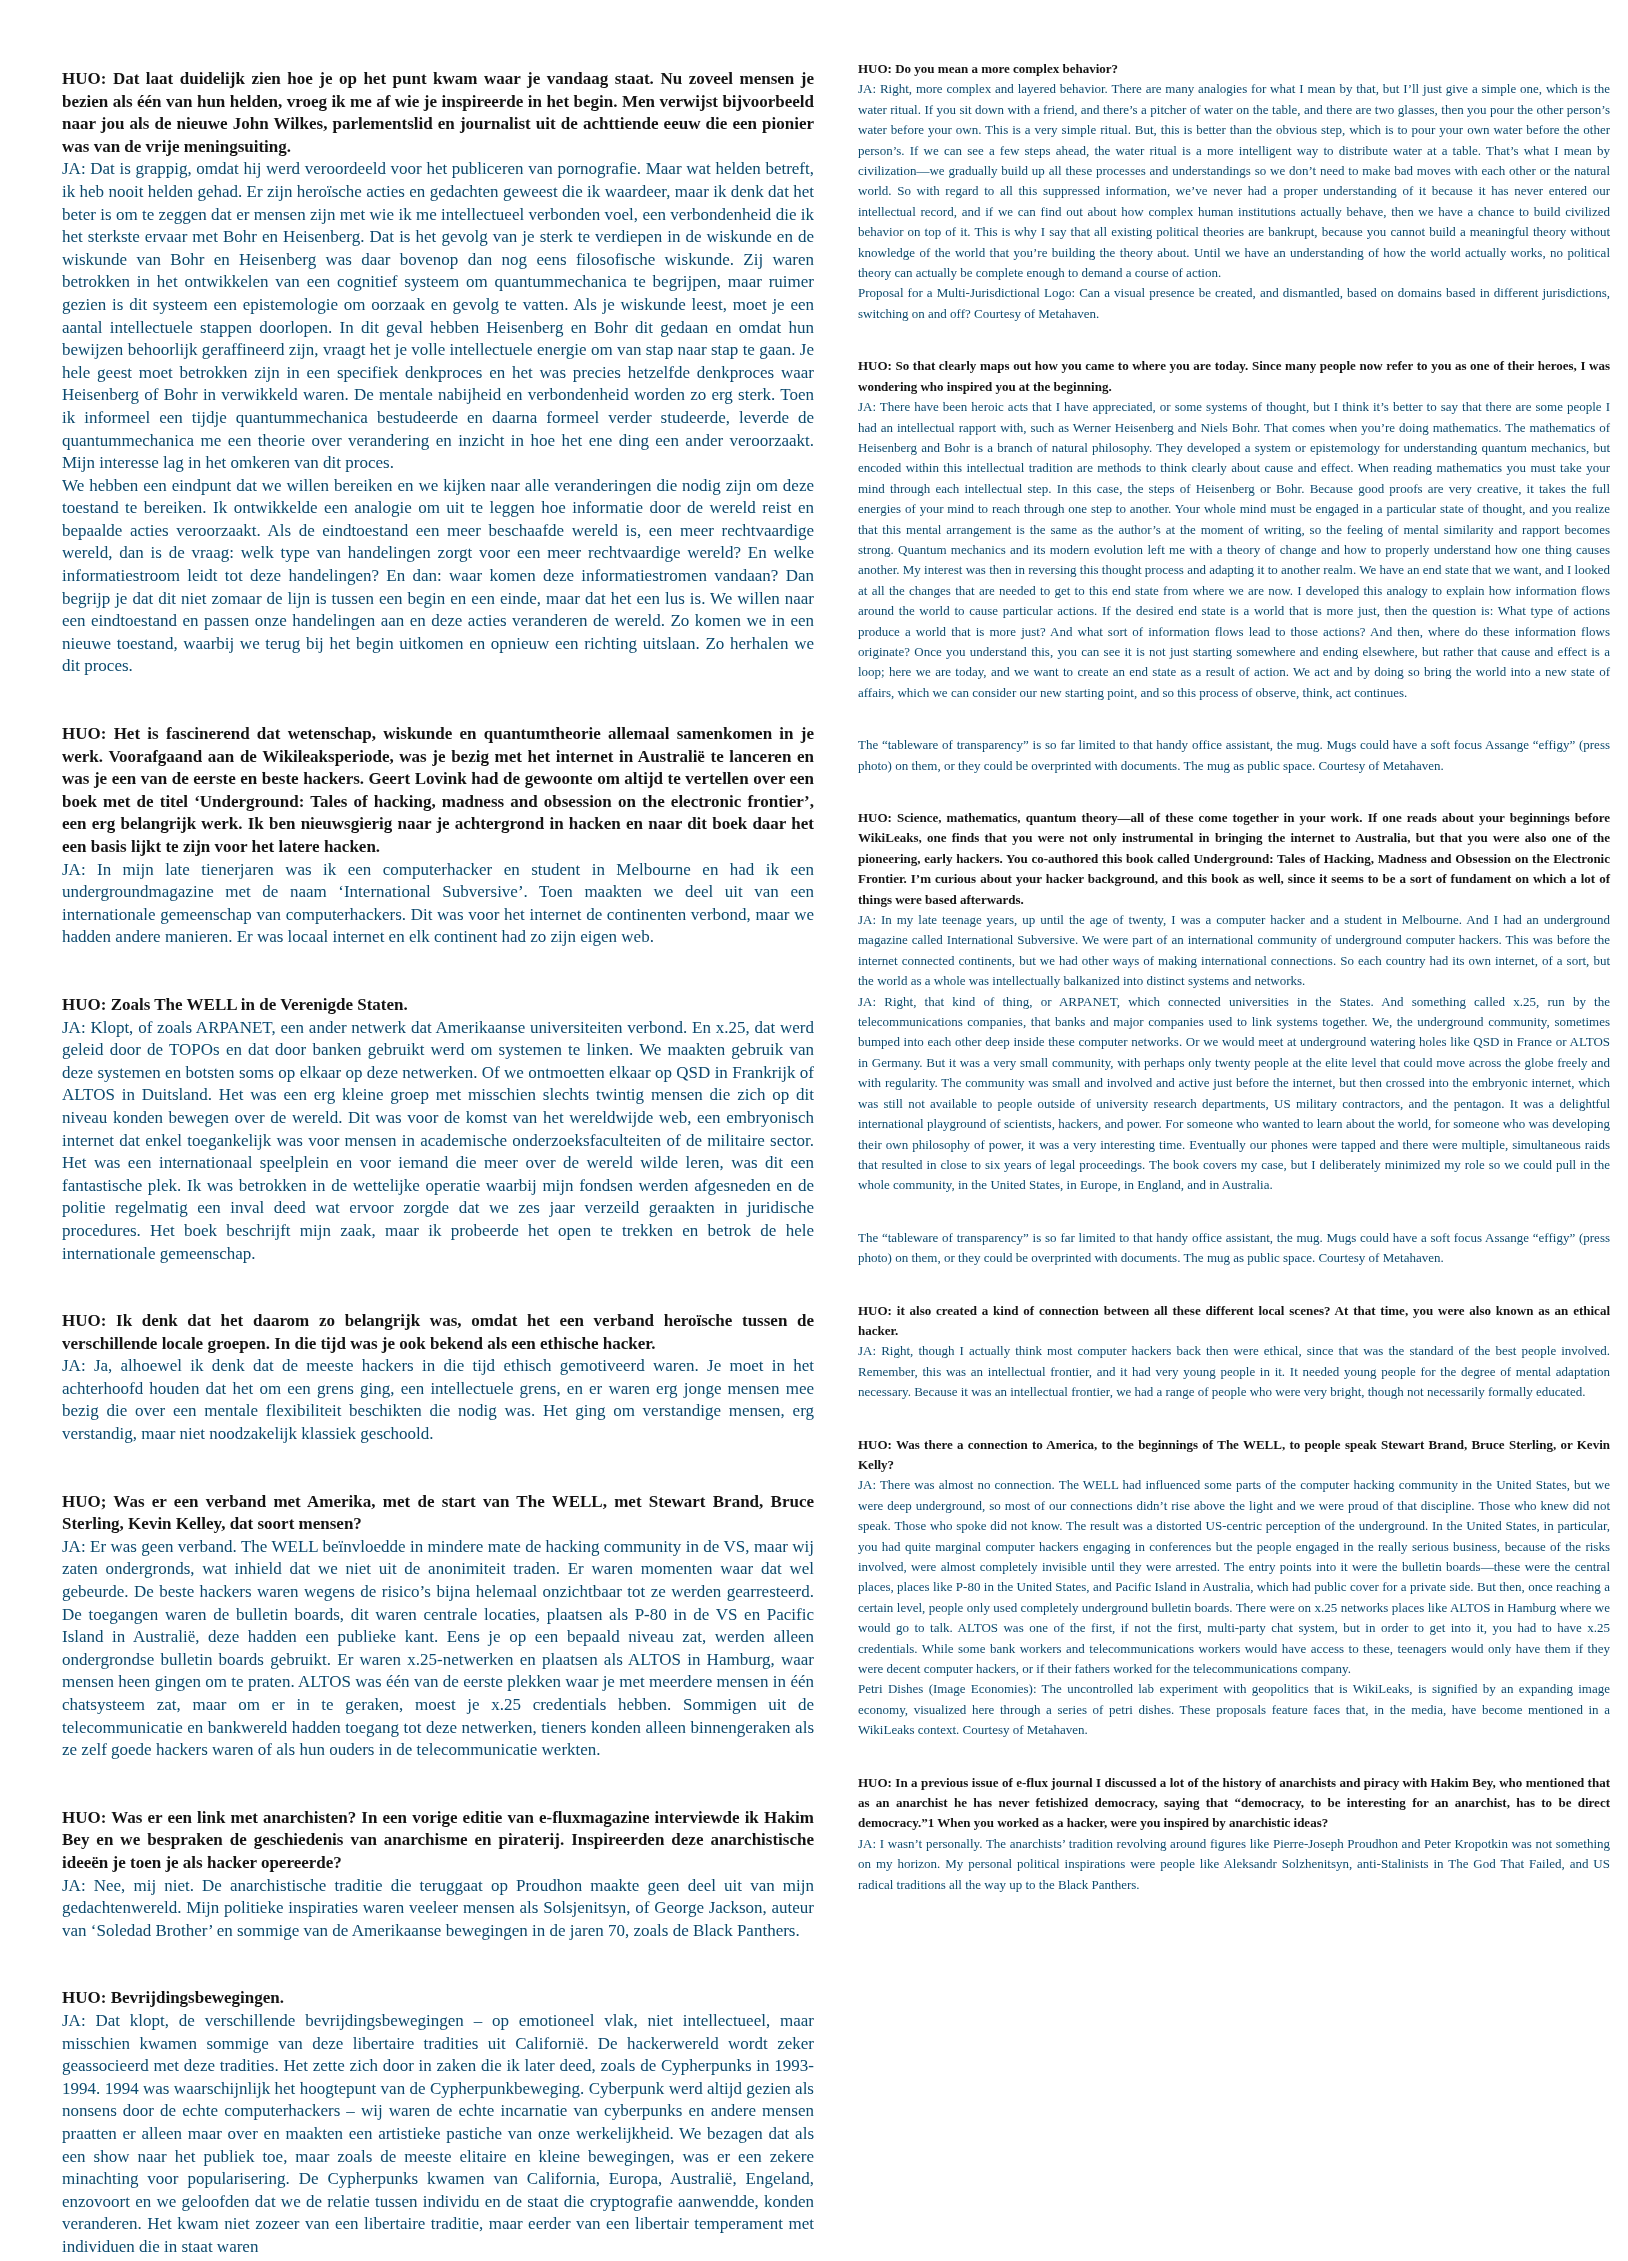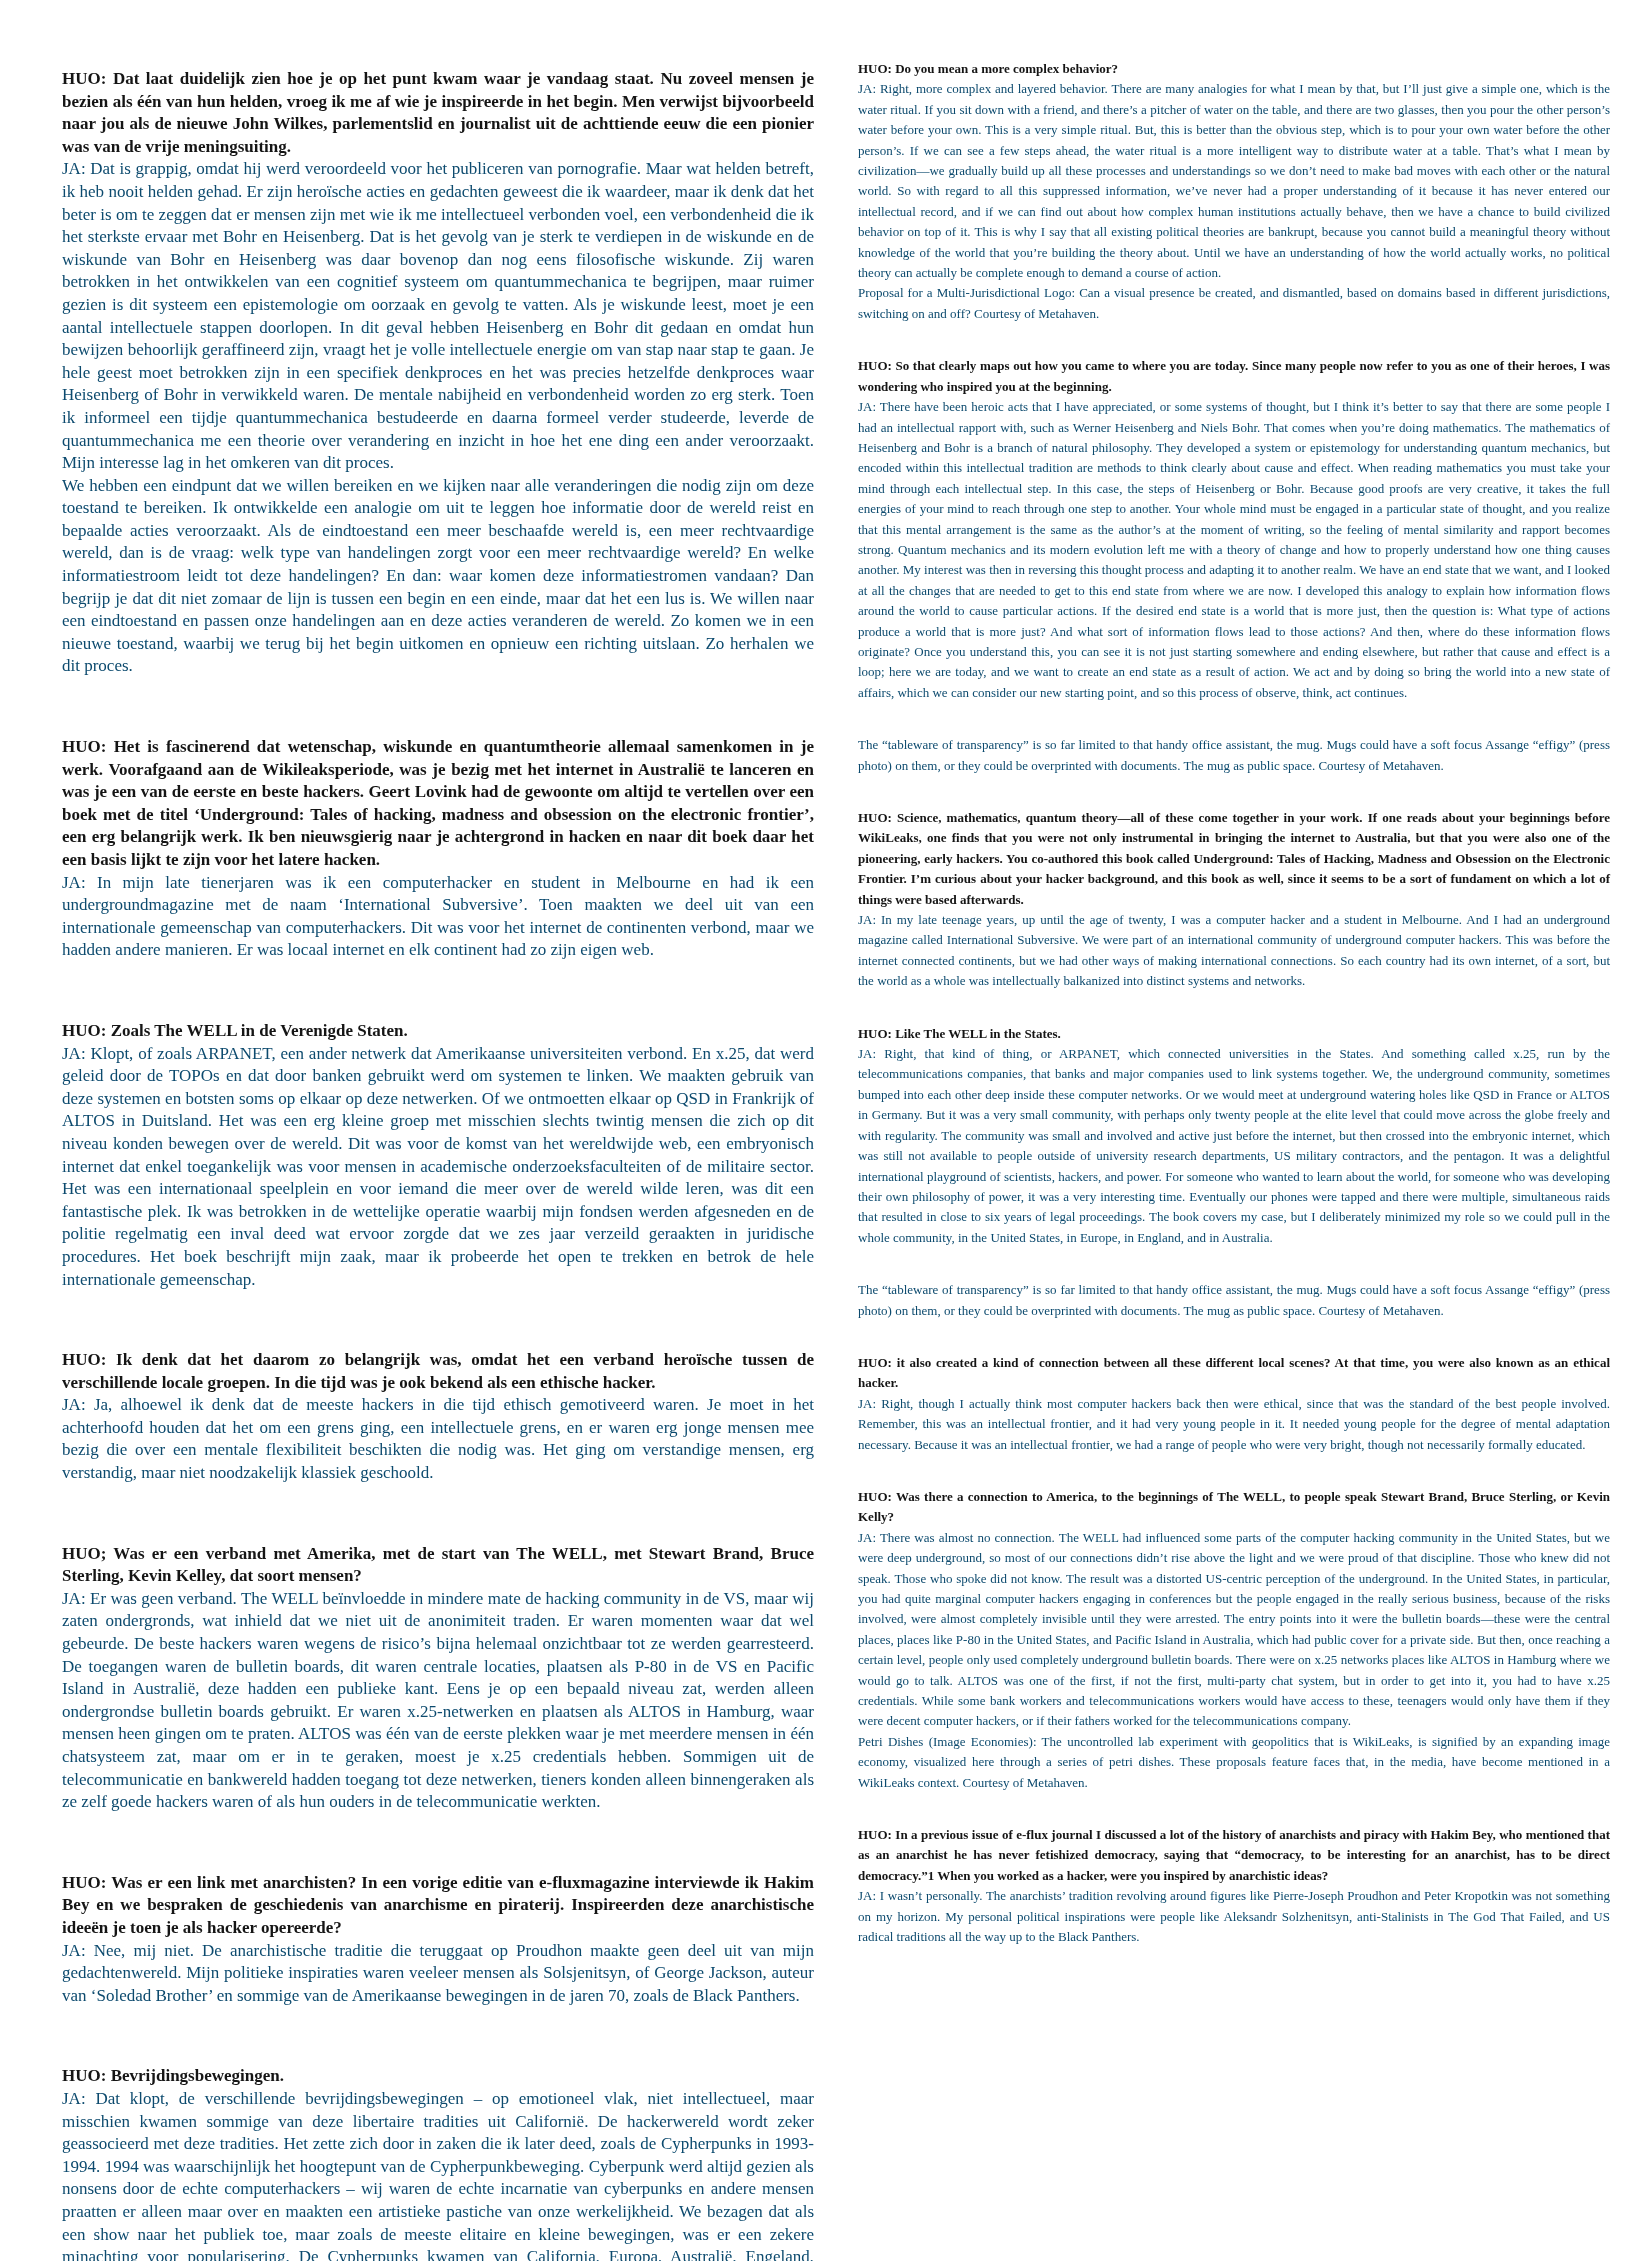--- a/index.html
+++ b/index.html
@@ -44,21 +44,21 @@
   }
   .column p.question {
     font-weight: 700;
     color: #151515;
   }
   .column p.answer,
   .column p.caption {
     font-weight: 400;
     color: #0c4a6e;
   }
-  .column-left p.gap-before  { margin-top: 58px; }
+  .column-left p.gap-before  { margin-top: 45px; }
   .column-right p.gap-before { margin-top: 32px; }
 </style>
 </head>
 <body>
 
 <div class="page">
   <div class="column column-left">
       <p class="question">HUO: Dat laat duidelijk zien hoe je op het punt kwam waar je vandaag staat. Nu zoveel mensen je bezien als één van hun helden, vroeg ik me af wie je inspireerde in het begin. Men verwijst bijvoorbeeld naar jou als de nieuwe John Wilkes, parlementslid en journalist uit de achttiende eeuw die een pionier was van de vrije meningsuiting.</p>
       <p class="answer">JA: Dat is grappig, omdat hij werd veroordeeld voor het publiceren van pornografie. Maar wat helden betreft, ik heb nooit helden gehad. Er zijn heroïsche acties en gedachten geweest die ik waardeer, maar ik denk dat het beter is om te zeggen dat er mensen zijn met wie ik me intellectueel verbonden voel, een verbondenheid die ik het sterkste ervaar met Bohr en Heisenberg. Dat is het gevolg van je sterk te verdiepen in de wiskunde en de wiskunde van Bohr en Heisenberg was daar bovenop dan nog eens filosofische wiskunde. Zij waren betrokken in het ontwikkelen van een cognitief systeem om quantummechanica te begrijpen, maar ruimer gezien is dit systeem een epistemologie om oorzaak en gevolg te vatten. Als je wiskunde leest, moet je een aantal intellectuele stappen doorlopen. In dit geval hebben Heisenberg en Bohr dit gedaan en omdat hun bewijzen behoorlijk geraffineerd zijn, vraagt het je volle intellectuele energie om van stap naar stap te gaan. Je hele geest moet betrokken zijn in een specifiek denkproces en het was precies hetzelfde denkproces waar Heisenberg of Bohr in verwikkeld waren. De mentale nabijheid en verbondenheid worden zo erg sterk. Toen ik informeel een tijdje quantummechanica bestudeerde en daarna formeel verder studeerde, leverde de quantummechanica me een theorie over verandering en inzicht in hoe het ene ding een ander veroorzaakt. Mijn interesse lag in het omkeren van dit proces.</p>
       <p class="answer">We hebben een eindpunt dat we willen bereiken en we kijken naar alle veranderingen die nodig zijn om deze toestand te bereiken. Ik ontwikkelde een analogie om uit te leggen hoe informatie door de wereld reist en bepaalde acties veroorzaakt. Als de eindtoestand een meer beschaafde wereld is, een meer rechtvaardige wereld, dan is de vraag: welk type van handelingen zorgt voor een meer rechtvaardige wereld? En welke informatiestroom leidt tot deze handelingen? En dan: waar komen deze informatiestromen vandaan? Dan begrijp je dat dit niet zomaar de lijn is tussen een begin en een einde, maar dat het een lus is. We willen naar een eindtoestand en passen onze handelingen aan en deze acties veranderen de wereld. Zo komen we in een nieuwe toestand, waarbij we terug bij het begin uitkomen en opnieuw een richting uitslaan. Zo herhalen we dit proces.</p>
@@ -77,21 +77,20 @@
     </div>
   <div class="column column-right">
       <p class="question">HUO: Do you mean a more complex behavior?</p>
       <p class="answer">JA: Right, more complex and layered behavior. There are many analogies for what I mean by that, but I’ll just give a simple one, which is the water ritual. If you sit down with a friend, and there’s a pitcher of water on the table, and there are two glasses, then you pour the other person’s water before your own. This is a very simple ritual. But, this is better than the obvious step, which is to pour your own water before the other person’s. If we can see a few steps ahead, the water ritual is a more intelligent way to distribute water at a table. That’s what I mean by civilization—we gradually build up all these processes and understandings so we don’t need to make bad moves with each other or the natural world. So with regard to all this suppressed information, we’ve never had a proper understanding of it because it has never entered our intellectual record, and if we can find out about how complex human institutions actually behave, then we have a chance to build civilized behavior on top of it. This is why I say that all existing political theories are bankrupt, because you cannot build a meaningful theory without knowledge of the world that you’re building the theory about. Until we have an understanding of how the world actually works, no political theory can actually be complete enough to demand a course of action.</p>
       <p class="caption">Proposal for a Multi-Jurisdictional Logo: Can a visual presence be created, and dismantled, based on domains based in different jurisdictions, switching on and off? Courtesy of Metahaven.</p>
       <p class="question gap-before">HUO: So that clearly maps out how you came to where you are today. Since many people now refer to you as one of their heroes, I was wondering who inspired you at the beginning.</p>
       <p class="answer">JA: There have been heroic acts that I have appreciated, or some systems of thought, but I think it’s better to say that there are some people I had an intellectual rapport with, such as Werner Heisenberg and Niels Bohr. That comes when you’re doing mathematics. The mathematics of Heisenberg and Bohr is a branch of natural philosophy. They developed a system or epistemology for understanding quantum mechanics, but encoded within this intellectual tradition are methods to think clearly about cause and effect. When reading mathematics you must take your mind through each intellectual step. In this case, the steps of Heisenberg or Bohr. Because good proofs are very creative, it takes the full energies of your mind to reach through one step to another. Your whole mind must be engaged in a particular state of thought, and you realize that this mental arrangement is the same as the author’s at the moment of writing, so the feeling of mental similarity and rapport becomes strong. Quantum mechanics and its modern evolution left me with a theory of change and how to properly understand how one thing causes another. My interest was then in reversing this thought process and adapting it to another realm. We have an end state that we want, and I looked at all the changes that are needed to get to this end state from where we are now. I developed this analogy to explain how information flows around the world to cause particular actions. If the desired end state is a world that is more just, then the question is: What type of actions produce a world that is more just? And what sort of information flows lead to those actions? And then, where do these information flows originate? Once you understand this, you can see it is not just starting somewhere and ending elsewhere, but rather that cause and effect is a loop; here we are today, and we want to create an end state as a result of action. We act and by doing so bring the world into a new state of affairs, which we can consider our new starting point, and so this process of observe, think, act continues.</p>
       <p class="caption gap-before">The “tableware of transparency” is so far limited to that handy office assistant, the mug. Mugs could have a soft focus Assange “effigy” (press photo) on them, or they could be overprinted with documents. The mug as public space. Courtesy of Metahaven.</p>
       <p class="question gap-before">HUO: Science, mathematics, quantum theory—all of these come together in your work. If one reads about your beginnings before WikiLeaks, one finds that you were not only instrumental in bringing the internet to Australia, but that you were also one of the pioneering, early hackers. You co-authored this book called Underground: Tales of Hacking, Madness and Obsession on the Electronic Frontier. I’m curious about your hacker background, and this book as well, since it seems to be a sort of fundament on which a lot of things were based afterwards.</p>
       <p class="answer">JA: In my late teenage years, up until the age of twenty, I was a computer hacker and a student in Melbourne. And I had an underground magazine called International Subversive. We were part of an international community of underground computer hackers. This was before the internet connected continents, but we had other ways of making international connections. So each country had its own internet, of a sort, but the world as a whole was intellectually balkanized into distinct systems and networks.</p>
-      <p class="question gap-before">HUO: Like The WELL in the States.</p>
       <p class="answer">JA: Right, that kind of thing, or ARPANET, which connected universities in the States. And something called x.25, run by the telecommunications companies, that banks and major companies used to link systems together. We, the underground community, sometimes bumped into each other deep inside these computer networks. Or we would meet at underground watering holes like QSD in France or ALTOS in Germany. But it was a very small community, with perhaps only twenty people at the elite level that could move across the globe freely and with regularity. The community was small and involved and active just before the internet, but then crossed into the embryonic internet, which was still not available to people outside of university research departments, US military contractors, and the pentagon. It was a delightful international playground of scientists, hackers, and power. For someone who wanted to learn about the world, for someone who was developing their own philosophy of power, it was a very interesting time. Eventually our phones were tapped and there were multiple, simultaneous raids that resulted in close to six years of legal proceedings. The book covers my case, but I deliberately minimized my role so we could pull in the whole community, in the United States, in Europe, in England, and in Australia.</p>
       <p class="caption gap-before">The “tableware of transparency” is so far limited to that handy office assistant, the mug. Mugs could have a soft focus Assange “effigy” (press photo) on them, or they could be overprinted with documents. The mug as public space. Courtesy of Metahaven.</p>
       <p class="question gap-before">HUO:  it also created a kind of connection between all these different local scenes? At that time, you were also known as an ethical hacker.</p>
       <p class="answer">JA: Right, though I actually think most computer hackers back then were ethical, since that was the standard of the best people involved. Remember, this was an intellectual frontier, and it had very young people in it. It needed young people for the degree of mental adaptation necessary. Because it was an intellectual frontier, we had a range of people who were very bright, though not necessarily formally educated.</p>
       <p class="question gap-before">HUO: Was there a connection to America, to the beginnings of The WELL, to people speak Stewart Brand, Bruce Sterling, or Kevin Kelly?</p>
       <p class="answer">JA: There was almost no connection. The WELL had influenced some parts of the computer hacking community in the United States, but we were deep underground, so most of our connections didn’t rise above the light and we were proud of that discipline. Those who knew did not speak. Those who spoke did not know. The result was a distorted US-centric perception of the underground. In the United States, in particular, you had quite marginal computer hackers engaging in conferences but the people engaged in the really serious business, because of the risks involved, were almost completely invisible until they were arrested. The entry points into it were the bulletin boards—these were the central places, places like P-80 in the United States, and Pacific Island in Australia, which had public cover for a private side. But then, once reaching a certain level, people only used completely underground bulletin boards. There were on x.25 networks places like ALTOS in Hamburg where we would go to talk. ALTOS was one of the first, if not the first, multi-party chat system, but in order to get into it, you had to have x.25 credentials. While some bank workers and telecommunications workers would have access to these, teenagers would only have them if they were decent computer hackers, or if their fathers worked for the telecommunications company.</p>
       <p class="caption">Petri Dishes (Image Economies): The uncontrolled lab experiment with geopolitics that is WikiLeaks, is signified by an expanding image economy, visualized here through a series of petri dishes. These proposals feature faces that, in the media, have become mentioned in a WikiLeaks context. Courtesy of Metahaven.</p>
       <p class="question gap-before">HUO: In a previous issue of e-flux journal I discussed a lot of the history of anarchists and piracy with Hakim Bey, who mentioned that as an anarchist he has never fetishized democracy, saying that “democracy, to be interesting for an anarchist, has to be direct democracy.”1 When you worked as a hacker, were you inspired by anarchistic ideas?</p>
       <p class="answer">JA: I wasn’t personally. The anarchists’ tradition revolving around figures like Pierre-Joseph Proudhon and Peter Kropotkin was not something on my horizon. My personal political inspirations were people like Aleksandr Solzhenitsyn, anti-Stalinists in The God That Failed, and US radical traditions all the way up to the Black Panthers.</p>
     </div>

